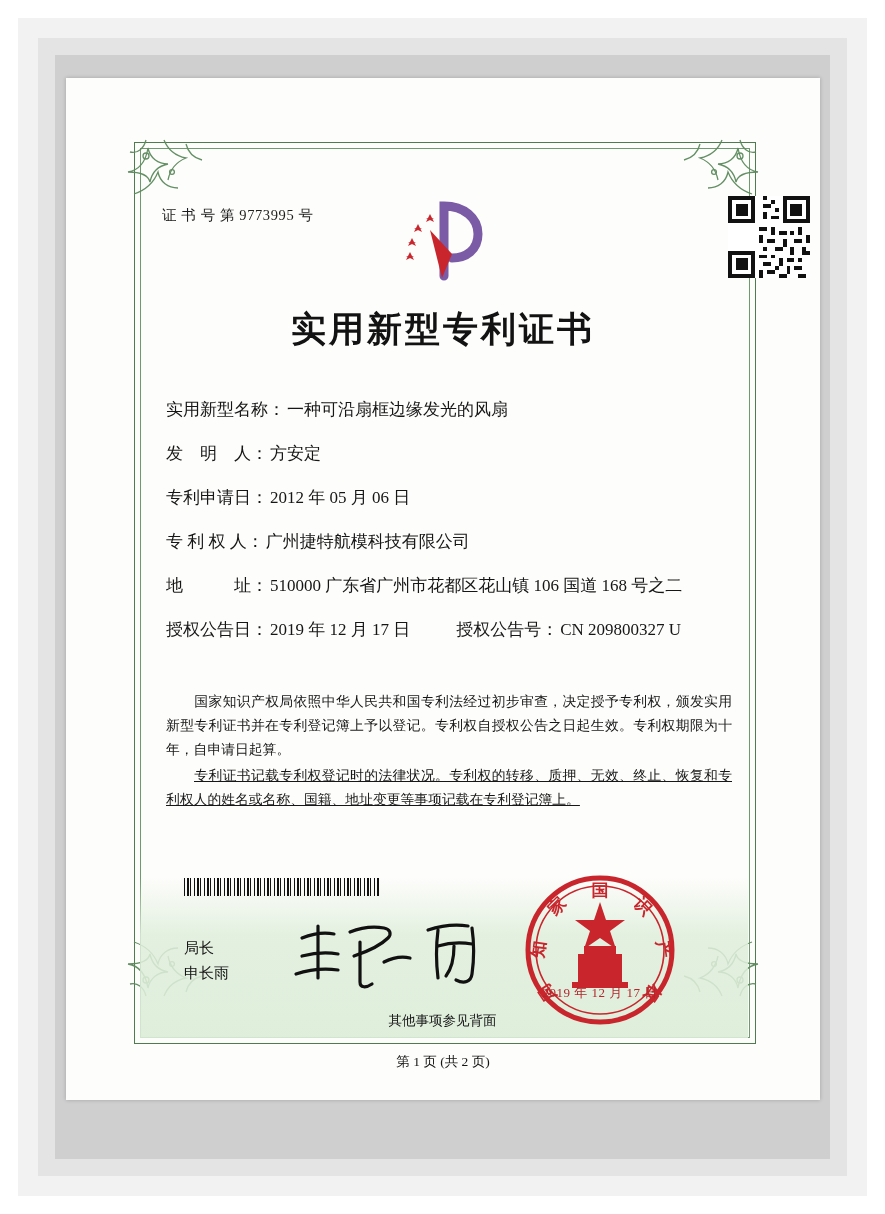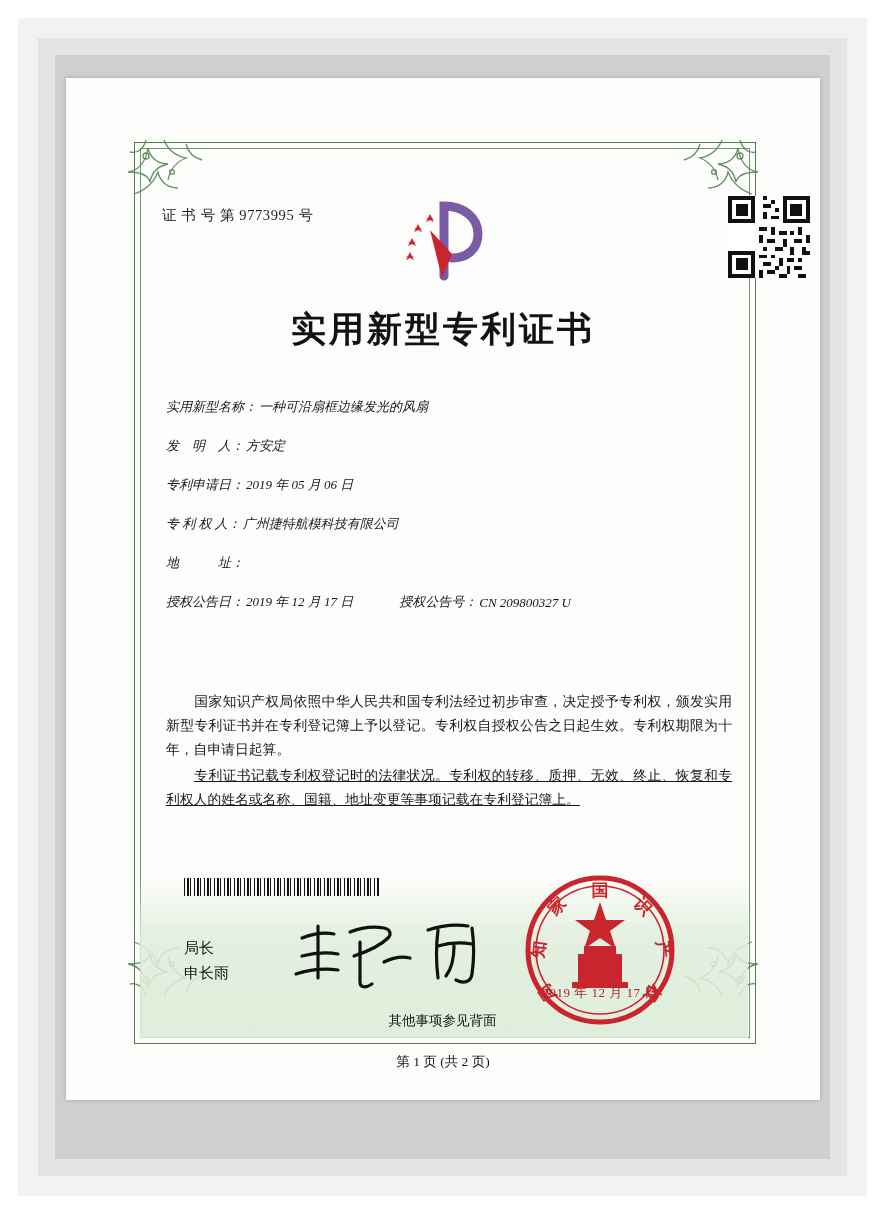--- a/index.html
+++ b/index.html
@@ -116,25 +116,24 @@
     color: #121212;
   }
 
   .fields {
     position: absolute;
     left: 100px; top: 320px;
     width: 580px;
   }
   .field-row {
     display: flex;
-    align-items: flex-end;
+    align-items: center;
     margin-bottom: 21px;
-    font-size: 13px;
+    font-size: 17px;
     color: #161616;
-    font-style: italic;
   }
   .field-label {
     white-space: pre;
     flex: none;
   }
   .field-value {
     margin-left: 2px;
     font-family: "Liberation Serif", serif;
   }
   .field-row.dual { justify-content: flex-start; }
@@ -349,28 +348,29 @@
         <div class="field-row">
           <span class="field-label">实用新型名称：</span>
           <span class="field-value">一种可沿扇框边缘发光的风扇</span>
         </div>
         <div class="field-row">
           <span class="field-label">发　明　人：</span>
           <span class="field-value">方安定</span>
         </div>
         <div class="field-row">
           <span class="field-label">专利申请日：</span>
-          <span class="field-value">2019 年 05 月 06 日</span>
+          <span class="field-value">2012 年 05 月 06 日</span>
         </div>
         <div class="field-row">
           <span class="field-label">专 利 权 人：</span>
           <span class="field-value">广州捷特航模科技有限公司</span>
         </div>
         <div class="field-row">
           <span class="field-label">地　　　址：</span>
+          <span class="field-value">510000 广东省广州市花都区花山镇 106 国道 168 号之二</span>
         </div>
         <div class="field-row dual">
           <span class="field-label">授权公告日：</span>
           <span class="field-value">2019 年 12 月 17 日</span>
           <span class="dual-gap"></span>
           <span class="field-label">授权公告号：</span>
           <span class="field-value">CN 209800327 U</span>
         </div>
       </div>
 

